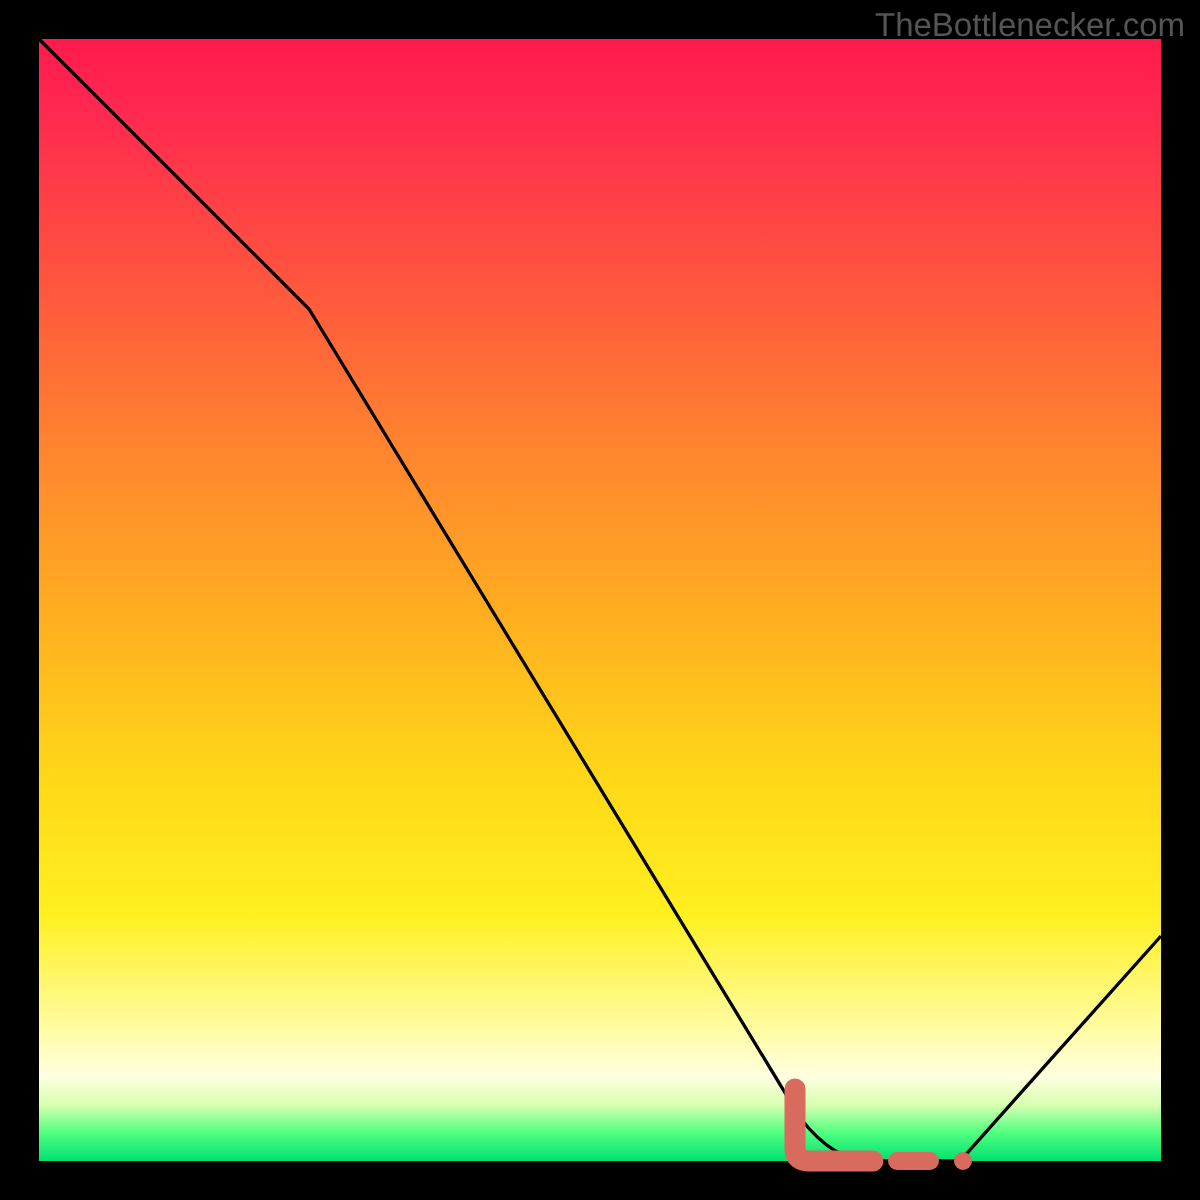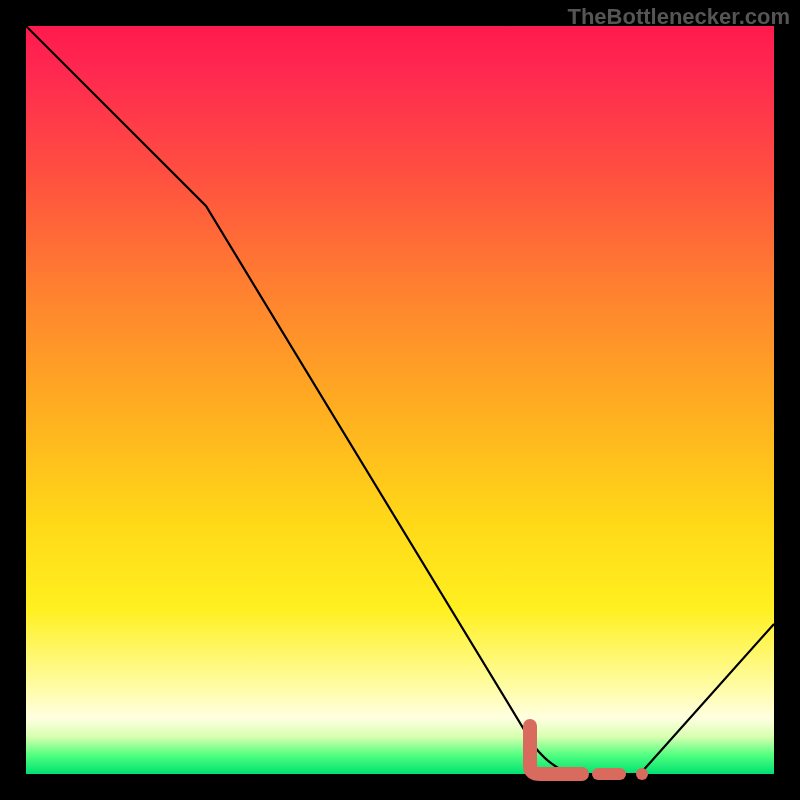--- a/index.html
+++ b/index.html
@@ -10,21 +10,21 @@
     position: relative;
     font-family: Arial, sans-serif;
     overflow: hidden;
   }
   .watermark {
     position: absolute;
     top: 4px;
     right: 10px;
     color: #555;
     font-size: 22px;
-    font-weight: bold;
+    font-weight: normal;
     z-index: 10;
   }
   .plot-area {
     position: absolute;
     left: 26px;
     top: 26px;
     width: 748px;
     height: 748px;
   }
   .gradient-bg {

